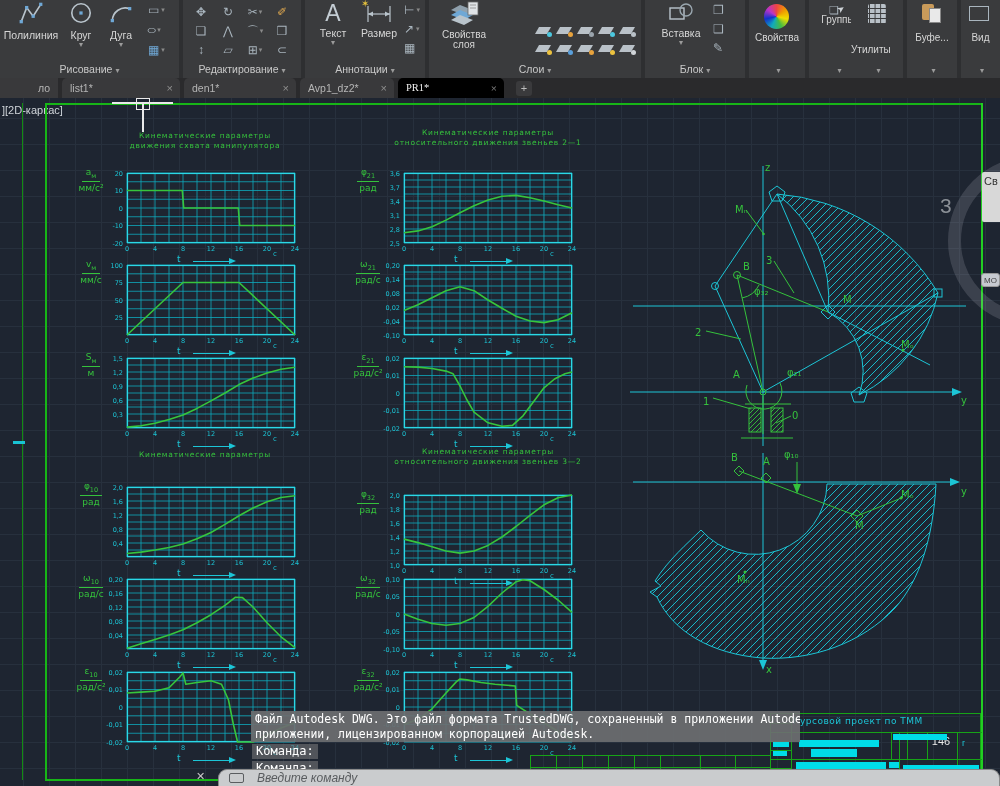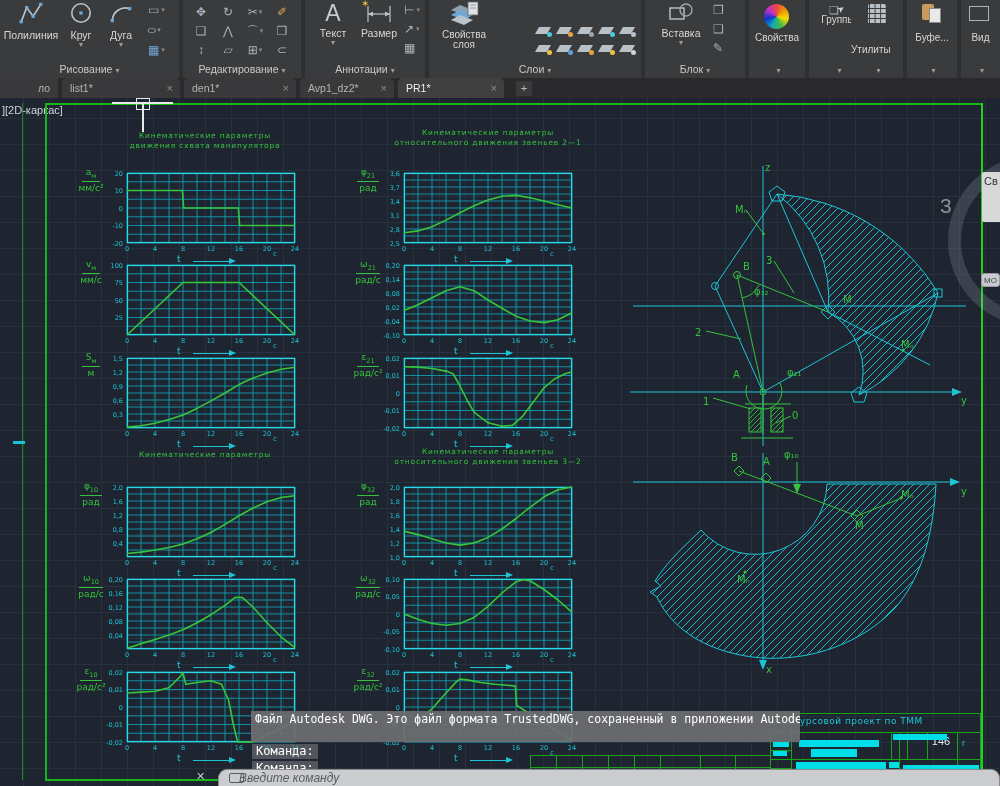--- a/index.html
+++ b/index.html
@@ -30,21 +30,21 @@
   .wheel{width:25px;height:25px;border-radius:50%;background:conic-gradient(#e44,#e90,#ed0,#4b4,#1ab,#13c,#b3c,#e44);}
   .calc{width:18px;height:20px;background:#b9c1c8;border-radius:2px;background-image:linear-gradient(#3a3b3d 1px,transparent 1px),linear-gradient(90deg,#3a3b3d 1px,transparent 1px);background-size:5.6px 5px;background-position:1px 4px;}
   .clipb{position:relative;width:20px;height:20px;}
   .clipb .back{position:absolute;left:0;top:1px;width:12px;height:16px;background:#c89a5a;border-radius:2px;}
   .clipb .front{position:absolute;left:7px;top:5px;width:10px;height:13px;background:#e9e9e9;border:1px solid #888;}
   .viewico{width:18px;height:13px;border:1.5px solid #a9b5be;}
   
   #tabbar{position:absolute;left:0;top:78px;width:1000px;height:20px;background:#2a2a2c;}
   .tab{position:absolute;top:0;height:20px;background:#39393b;border-radius:5px 5px 0 0;color:#b5b5b5;font-size:10.5px;line-height:20px;padding:0 8px;box-sizing:border-box;cursor:default;}
   .tab .x{position:absolute;right:7px;top:0;color:#8f8f8f;font-size:11px;}
-  .tab.active{background:#404040;color:#f0f0f0;}
+  .tab.active{background:#000000;color:#f0f0f0;font-family:Liberation Serif, serif;}
   .plus{position:absolute;top:3px;width:16px;height:15px;background:#3a3a3c;color:#bdbdbd;text-align:center;line-height:15px;font-size:11px;border-radius:3px;cursor:default;}
   
   #canvas{position:absolute;left:0;top:98px;width:1000px;height:688px;background-color:#1e2531;
     background-image:linear-gradient(#27303d 1px,transparent 1px),linear-gradient(90deg,#27303d 1px,transparent 1px);
     background-size:26px 26px;background-position:-3px -6px;}
   .gline{position:absolute;background:#17b517;}
   #corner{position:absolute;left:2px;top:6px;color:#cfd4d9;font-size:11px;}
   .wmark{position:absolute;background:#e9e9e9;}
   .sec{position:absolute;text-align:center;color:#35c23c;font-size:7.5px;letter-spacing:0.8px;line-height:10px;font-family:"DejaVu Sans",sans-serif;}
   
@@ -79,21 +79,21 @@
   
   #ring{position:absolute;left:948px;top:58px;width:144px;height:144px;border:13px solid rgba(205,210,220,0.17);border-radius:50%;}
   #badge{position:absolute;left:940px;top:96px;color:#8b9097;font-size:21px;}
   #svbox{position:absolute;left:982px;top:74px;width:18px;height:50px;background:#d8d8d8;color:#333;font-size:11px;text-align:center;padding-top:3px;box-sizing:border-box;border-radius:2px 0 0 2px;}
   #mochip{position:absolute;left:981px;top:175px;width:19px;height:14px;background:#c7cad0;border:1px solid #999;border-radius:3px;color:#444;font-size:8px;text-align:center;line-height:14px;box-sizing:border-box;}
   #tooltip{position:absolute;left:251px;top:613px;width:549px;height:31px;background:rgba(108,110,112,0.93);color:#fff;font-family:"DejaVu Sans Mono",monospace;font-size:11.5px;line-height:15px;padding:1px 4px;box-sizing:border-box;white-space:nowrap;overflow:hidden;}
   .chip{position:absolute;background:rgba(125,125,125,0.55);color:#fff;font-family:"DejaVu Sans Mono",monospace;font-size:12px;padding:0 4px;line-height:15px;}
   #cmdbar{position:absolute;left:218px;top:671px;width:782px;height:17px;background:#caccce;border:1px solid #8a8a8a;border-bottom:none;border-radius:9px 9px 0 0;box-sizing:border-box;}
   #cmdx{position:absolute;left:196px;top:672px;color:#c9c9c9;font-size:11px;}
   .kb{position:absolute;left:10px;top:3px;width:15px;height:10px;border:1.5px solid #5a5d60;border-radius:2px;box-sizing:border-box;}
-  #cmdph{position:absolute;left:20px;top:1px;font-style:italic;color:#595c5f;font-size:12px;}
+  #cmdph{position:absolute;left:38px;top:1px;font-style:italic;color:#595c5f;font-size:12px;}
   .cdash{position:absolute;left:13px;top:343px;width:12px;height:2.5px;background:#19c3d4;}
 </style>
 </head>
 <body>
 
 <div id="app">
 
   <div id="ribbon">
 
     <div class="panel" style="left:0;width:179px">
@@ -739,21 +739,21 @@
           <span class="xtick" style="left: 115px; top: 82px;">8</span>
           <span class="xtick" style="left: 143px; top: 82px;">12</span>
           <span class="xtick" style="left: 171px; top: 82px;">16</span>
           <span class="xtick" style="left: 199px; top: 82px;">20</span>
           <span class="xtick" style="left: 227px; top: 82px;">24</span>
           <span class="xunit" style="left: 212px; top: 87px;">c</span>
           <span class="xlab" style="left: 116px; top: 91px;">t</span>
           <div class="tline" style="left: 132px; top: 98px;"></div>
           <div class="tarrow" style="left: 168px; top: 94.5px;"></div>
         </div>
-        <div class="chart" style="left: 338px; top: 379px;">
+        <div class="chart" style="left: 338px; top: 387px;">
           <div class="frac"><span class="num"><span>φ</span><sub>32</sub></span><span class="den">рад</span></div>
           <svg width="168" height="70" viewBox="0 0 168 70">
             <line x1="0" x2="0" y1="0" y2="70" stroke="#0ea9bd" stroke-width="0.8"></line>
             <line x1="14" x2="14" y1="0" y2="70" stroke="#0ea9bd" stroke-width="0.8"></line>
             <line x1="28" x2="28" y1="0" y2="70" stroke="#0ea9bd" stroke-width="0.8"></line>
             <line x1="42" x2="42" y1="0" y2="70" stroke="#0ea9bd" stroke-width="0.8"></line>
             <line x1="56" x2="56" y1="0" y2="70" stroke="#0ea9bd" stroke-width="0.8"></line>
             <line x1="70" x2="70" y1="0" y2="70" stroke="#0ea9bd" stroke-width="0.8"></line>
             <line x1="84" x2="84" y1="0" y2="70" stroke="#0ea9bd" stroke-width="0.8"></line>
             <line x1="98" x2="98" y1="0" y2="70" stroke="#0ea9bd" stroke-width="0.8"></line>
@@ -1003,20 +1003,21 @@
         <div class="bar" style="left: 60px; top: 24px; width: 26px; height: 6px;"></div>
       </div>
 
     <div id="ring"></div>
     <span id="badge">3</span>
     <div id="svbox">Св</div>
     <div id="mochip">МО</div>
 
     <div id="tooltip">
       <div>Файл Autodesk DWG. Это файл формата TrustedDWG, сохраненный в приложении Autodesk или в</div>
+      <div>приложении, лицензированном корпорацией Autodesk.</div>
     </div>
 
     <span class="chip" style="left:252px;top:646px">Команда:</span>
     <span class="chip" style="left:252px;top:663px">Команда:</span>
 
     <span id="cmdx">✕</span>
     <div id="cmdbar">
       <div class="kb"></div>
       <span id="cmdph">Введите команду</span>
     </div>

